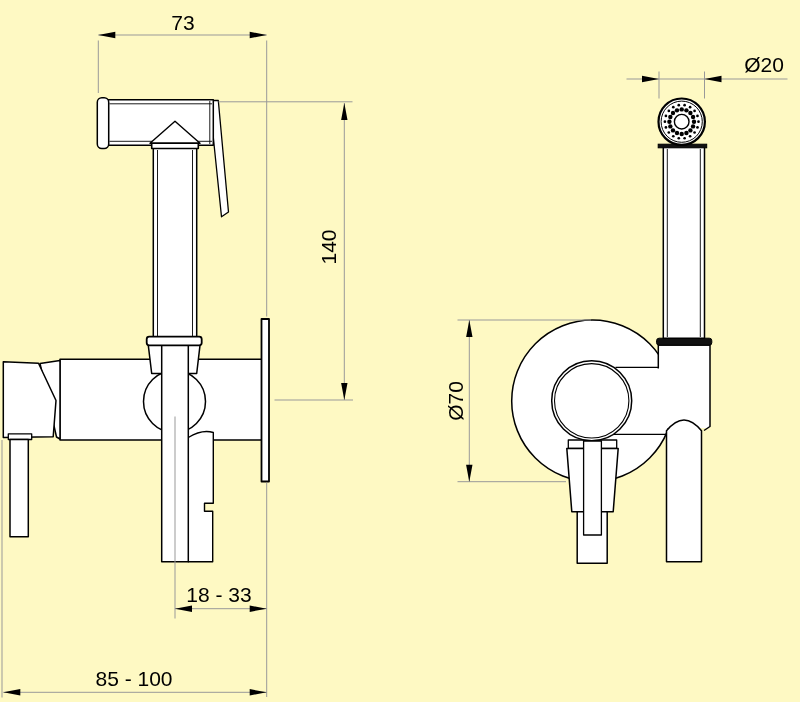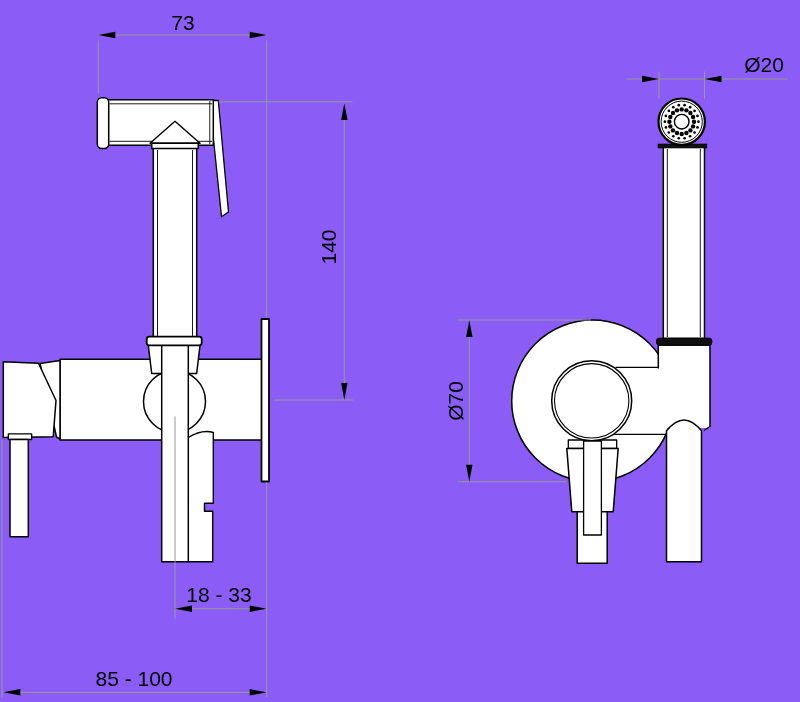--- a/index.html
+++ b/index.html
@@ -1,16 +1,16 @@
 <!DOCTYPE html>
 <html><head>
 <meta charset="utf-8">
 <style>
   html,body{margin:0;padding:0;background:#ffffff;}
-  .stage{position:relative;width:800px;height:702px;background:#8b5cf6;overflow:hidden;}
+  .stage{position:relative;width:800px;height:702px;background:#fef9c3;overflow:hidden;}
   svg{display:block;}
   
   .shape{fill:#ffffff;stroke:#000000;stroke-width:1.5;stroke-linejoin:round;}
   .edge{fill:none;stroke:#000000;stroke-width:1.5;stroke-linejoin:round;}
   .thin{fill:none;stroke:#000000;stroke-width:0.9;}
   .bold{stroke-width:2;}
   .darkfill{fill:#111111;stroke:#000000;stroke-width:1;}
   
   .dim{fill:none;stroke:#999999;stroke-width:1;}
   .arr{fill:#000000;stroke:none;}

